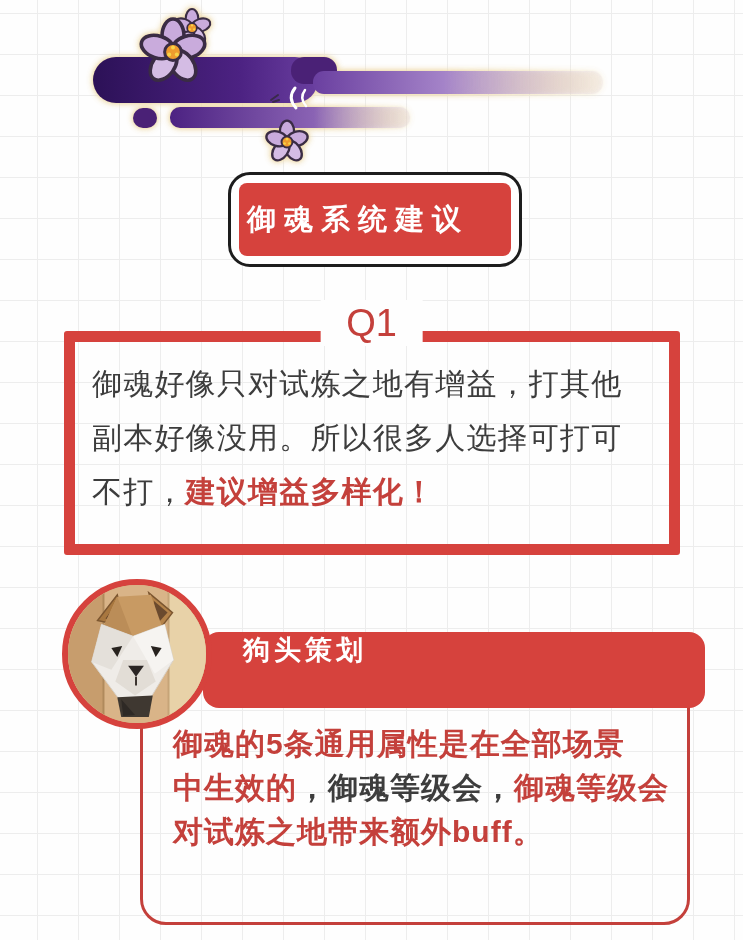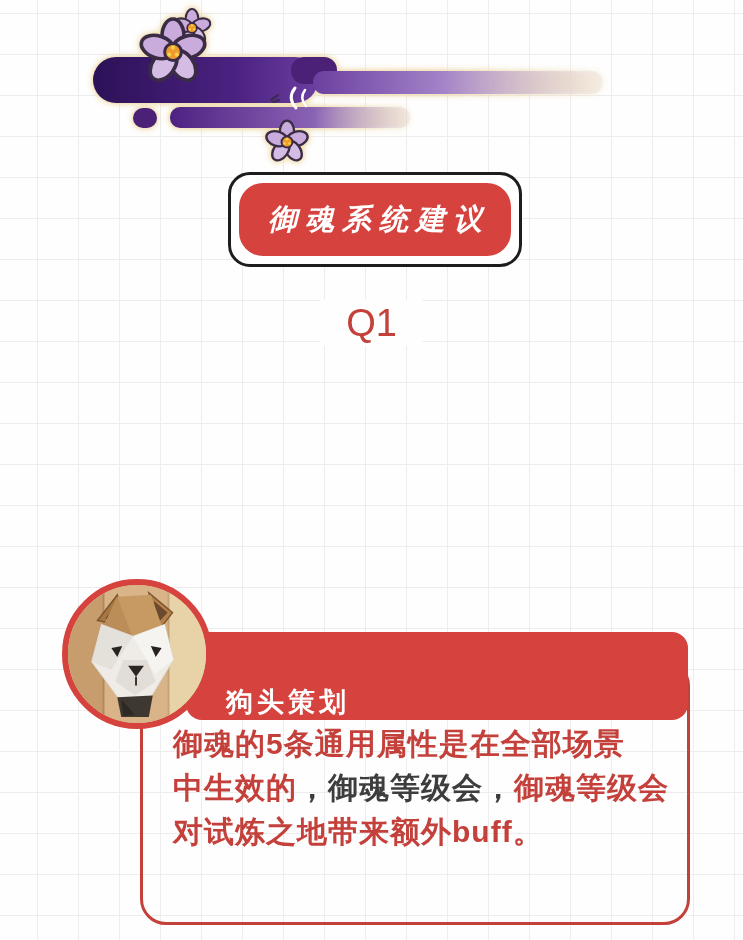--- a/index.html
+++ b/index.html
@@ -13,38 +13,38 @@
     background-position:0 13px,37px 0;
     font-family:"Liberation Sans","DejaVu Sans",sans-serif;
   }
   
   .cloud-banner{position:absolute;left:85px;top:4px;width:545px;height:160px;
     filter:drop-shadow(0 0 3px rgba(238,218,170,.95)) drop-shadow(0 0 1px rgba(238,218,170,.9));}
   
   .badge-outline{position:absolute;left:228px;top:172px;width:294px;height:95px;
     border:3px solid var(--outline-black);border-radius:22px;background:#fff;box-sizing:border-box;}
   .badge-inner{position:absolute;left:8px;right:8px;top:8px;bottom:8px;
-    background:var(--accent-red);border-radius:24px;
-    display:flex;align-items:center;justify-content:center;font-style:italic;}
+    background:var(--accent-red);border-radius:8px;
+    display:flex;align-items:center;}
   .badge-inner span{color:#fff;font-size:29px;font-weight:bold;letter-spacing:8px;text-indent:8px;}
   
   .q-box{position:absolute;left:64px;top:331px;width:616px;height:224px;
     border:11px solid var(--accent-red);border-radius:3px;box-sizing:border-box;}
   .q-label{position:absolute;left:50%;transform:translateX(-50%);top:300px;
     background:#fefefe;padding:0 26px;color:var(--deep-red);
     font-size:38px;font-weight:normal;line-height:46px;z-index:2;}
   .q-text{margin:0;padding:15px 18px 0 17px;white-space:pre-line;
     font-size:30px;line-height:54px;letter-spacing:1.2px;color:var(--text-dark);}
   .q-text .em{color:var(--deep-red);font-weight:bold;}
   
   .a-box{position:absolute;left:140px;top:660px;width:550px;height:265px;
     border:3px solid var(--deep-red);border-radius:26px;box-sizing:border-box;z-index:1;}
-  .author-banner{position:absolute;left:186px;top:632px;width:502px;height:88px;
+  .author-banner{position:absolute;left:203px;top:632px;width:502px;height:76px;
     background:var(--accent-red);border-radius:16px;z-index:2;
-    display:flex;align-items:flex-end;}
+    display:flex;align-items:flex-start;}
   .author-banner span{color:#fff;font-size:27px;font-weight:bold;letter-spacing:4px;padding-left:40px;}
   .avatar{position:absolute;left:62px;top:579px;width:138px;height:138px;
     border:6px solid var(--accent-red);border-radius:50%;overflow:hidden;z-index:3;background:#d9b488;}
   .avatar svg{display:block;width:100%;height:100%;}
   .a-text{position:absolute;left:173px;top:722px;width:505px;margin:0;z-index:2;
     white-space:pre-line;font-size:30px;font-weight:bold;line-height:44px;
     letter-spacing:1px;color:var(--text-dark);}
   .a-text .em{color:var(--deep-red);}
 </style>
 </head>
@@ -99,20 +99,25 @@
   </svg>
 
   <div class="badge-outline">
     <div class="badge-inner">
       <span>御魂系统建议</span>
     </div>
   </div>
 
   <div class="q-label">Q1</div>
 
+  <div class="q-box">
+    <p class="q-text"><span>御魂好像只对试炼之地有增益，打其他
+副本好像没用。所以很多人选择可打可
+不打，</span><span class="em">建议增益多样化！</span></p>
+  </div>
 
   <div class="a-box"></div>
 
   <div class="author-banner">
     <span>狗头策划</span>
   </div>
 
   <div class="avatar">
     <svg viewBox="0 0 140 140" xmlns="http://www.w3.org/2000/svg">
       <rect x="0" y="0" width="140" height="140" fill="#d9b488"></rect>

